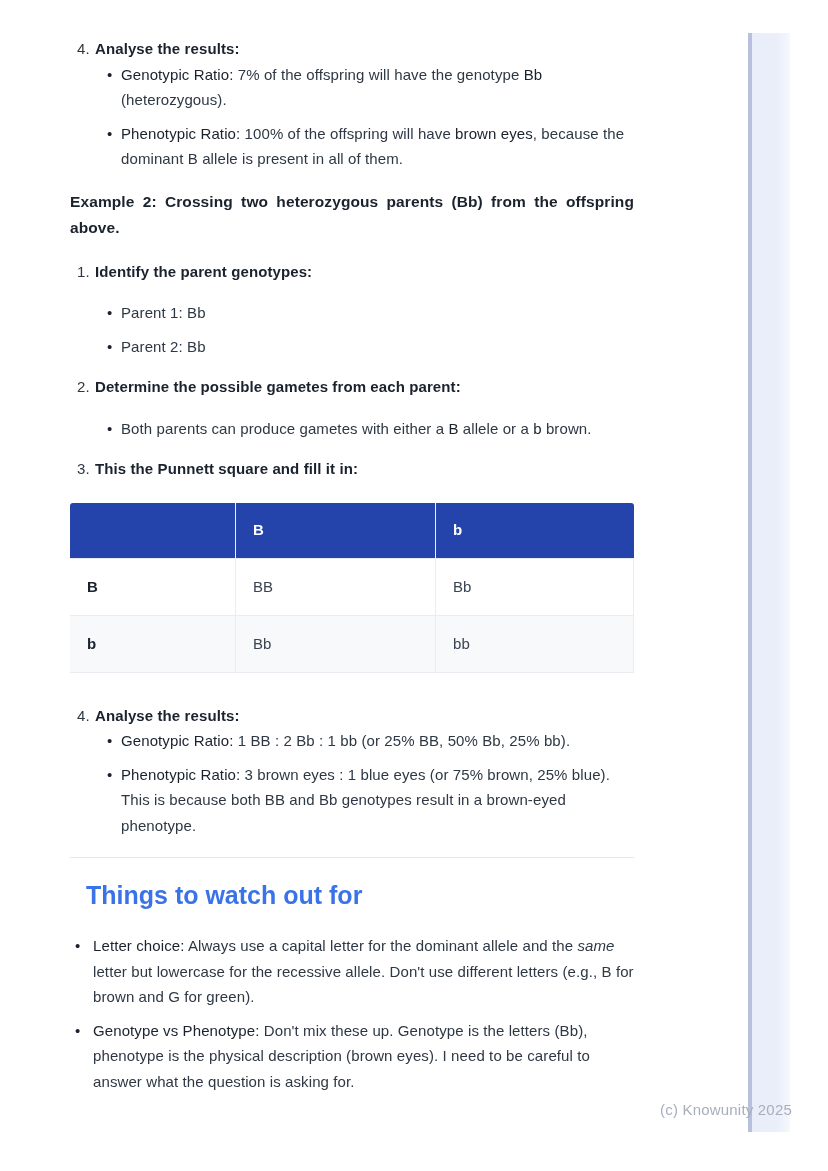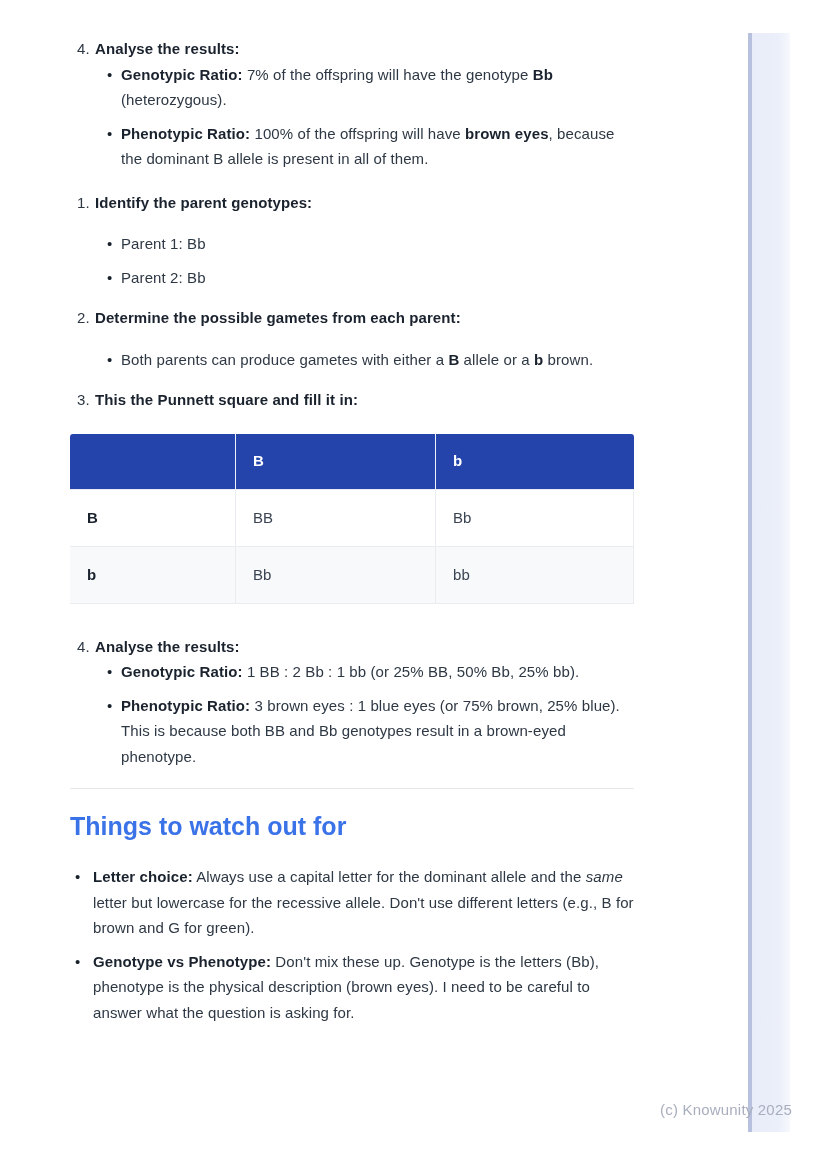--- a/index.html
+++ b/index.html
@@ -13,21 +13,21 @@
   
   .gutter{
     position:absolute;left:748px;top:33px;width:42px;height:1099px;z-index:1;
     background:linear-gradient(to right,#b7c1de 0,#b7c1de 4px,#e9edf9 4px,#ebeffa 30px,#f6f8fd 100%);
   }
 
   .content{
     position:absolute;left:70px;top:36px;width:564px;z-index:2;
     font-size:15px;line-height:25.5px;letter-spacing:0.1px;
   }
-  b,strong,.bold{font-weight:700;color:#1a222e;}
+  b,strong,.bold{font-weight:400;color:#1a222e;}
   .italic{font-style:italic;}
 
   .numitem{display:flex;}
   .numitem .nmark{flex:0 0 25px;box-sizing:border-box;padding-left:7px;}
   .numitem .ntitle{flex:1;font-weight:700;color:#1a222e;}
   .mt-step1{margin-top:18px;}
   .mt-step{margin-top:15px;}
   .mt-step4b{margin-top:30px;}
 
   .blts{margin:0;}
@@ -62,21 +62,21 @@
   }
   table.punnett td:not(:first-child){border-left:1px solid #e9ecf1;}
   table.punnett td:last-child{border-right:1px solid #e9ecf1;}
   table.punnett tr.alt td{background:#f7f9fb;}
   table.punnett tr:last-child td{border-bottom:1px solid #e9ecf1;}
   table.punnett td.rowhead{font-weight:700;color:#1a222e;}
 
   hr.rule{border:none;border-top:1px solid #e7e8ea;margin:19px 0 0;}
 
   h2.watch{
-    margin:22px 0 23px;font-size:25px;line-height:30px;
+    margin:22px 16px 23px;font-size:25px;line-height:30px;
     color:#3a72e8;font-weight:700;letter-spacing:0;
   }
 
   .footer{
     position:absolute;right:36px;top:1101px;z-index:3;
     font-size:15px;color:#a9aebe;letter-spacing:0.2px;
   }
 </style>
 </head>
 <body>
@@ -95,20 +95,21 @@
       <div class="blt">
         <span class="bdot">•</span>
         <span class="btxt"><span class="bold">Genotypic Ratio:</span><span> 7% of the offspring will have the genotype </span><span class="bold">Bb</span><span> (heterozygous).</span></span>
       </div>
       <div class="blt">
         <span class="bdot">•</span>
         <span class="btxt"><span class="bold">Phenotypic Ratio:</span><span> 100% of the offspring will have </span><span class="bold">brown eyes</span><span>, because the dominant B allele is present in all of them.</span></span>
       </div>
     </div>
 
+    <p class="sec-head">Example 2: Crossing two heterozygous parents (Bb) from the offspring above.</p>
 
     <div class="numitem mt-step1">
       <span class="nmark">1.</span>
       <span class="ntitle">Identify the parent genotypes:</span>
     </div>
     <div class="blts blts-loose">
       <div class="blt">
         <span class="bdot">•</span>
         <span class="btxt">Parent 1: Bb</span>
       </div>

